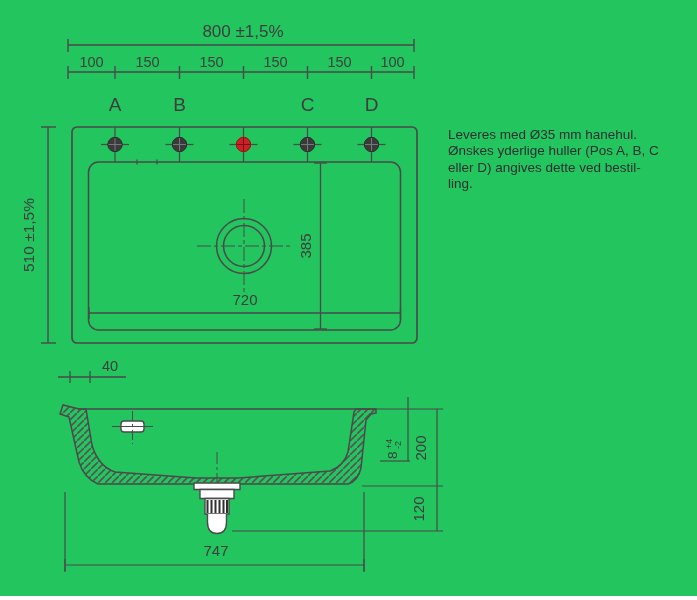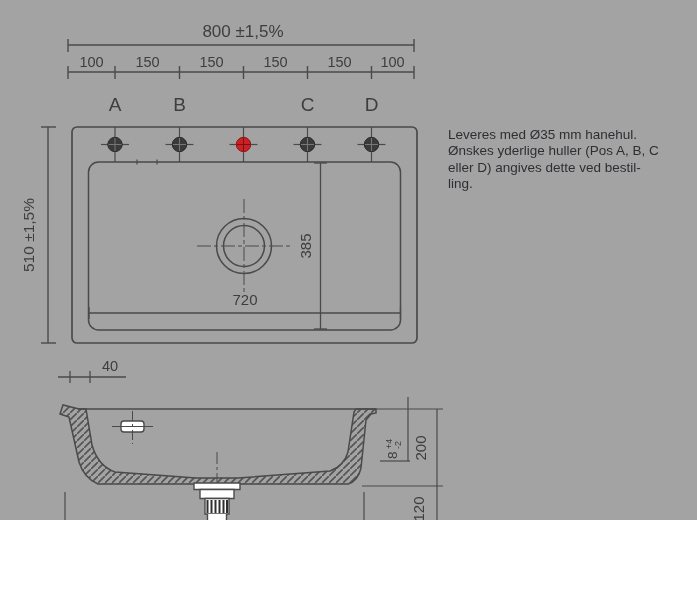--- a/index.html
+++ b/index.html
@@ -1,16 +1,16 @@
 <!DOCTYPE html>
 <html><head>
 <meta charset="utf-8">
 <style>
   html,body{margin:0;padding:0;background:#ffffff;}
-  #stage{position:relative;width:697px;height:520px;background:#a3a3a3;overflow:hidden;
+  #stage{position:relative;width:697px;height:596px;background:#22c55e;overflow:hidden;
          font-family:"Liberation Sans",sans-serif;}
   #drawing{position:absolute;left:0;top:0;}
   .dim-text{fill:#3e3e3e;font-family:"Liberation Sans",sans-serif;}
   .note{position:absolute;left:448px;top:127px;width:252px;color:#2d2f33;
         font-size:13.5px;line-height:16.3px;font-family:"Liberation Sans",sans-serif;}
   svg line,svg path,svg rect,svg circle{vector-effect:non-scaling-stroke;}
 </style>
 </head>
 <body>
 

